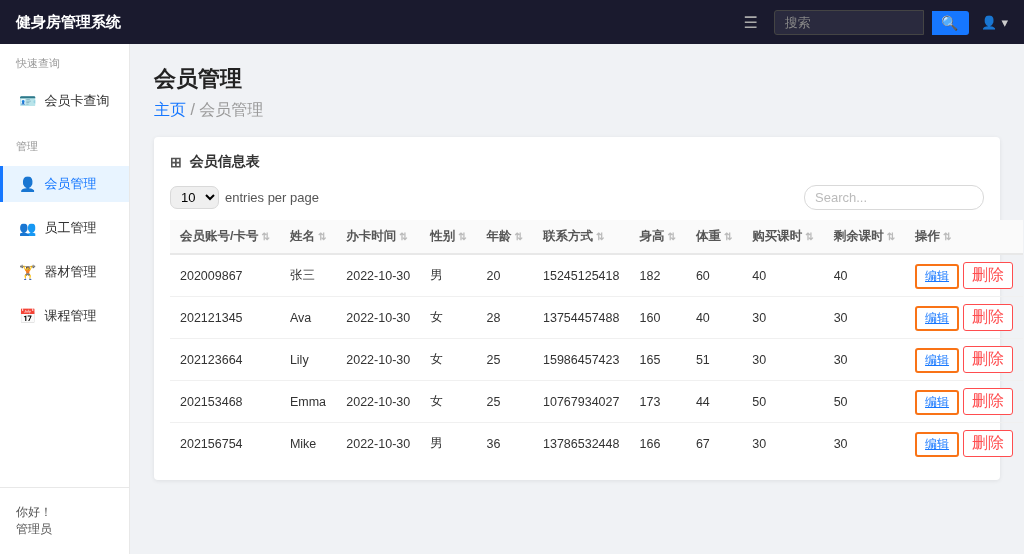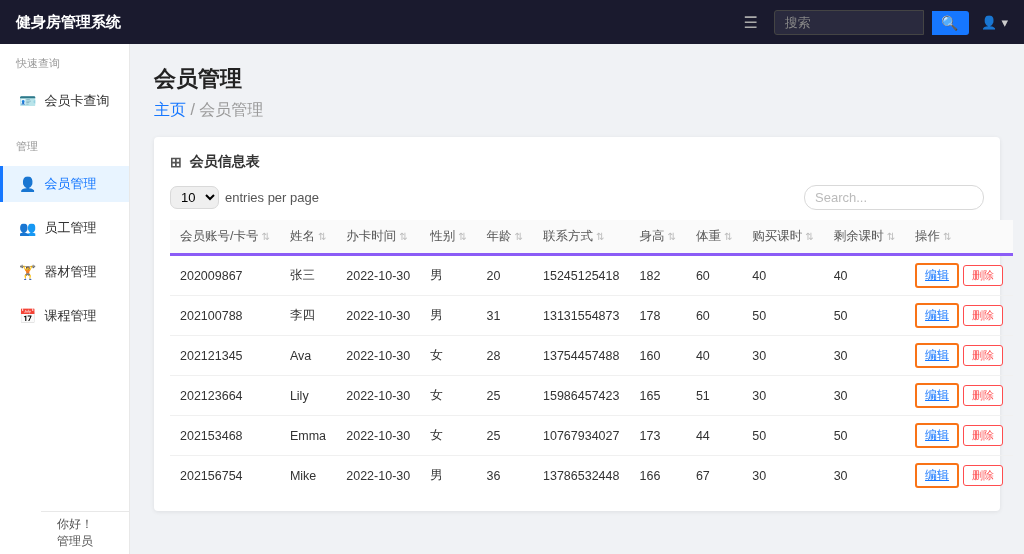--- a/index.html
+++ b/index.html
@@ -65,25 +65,24 @@
       padding: 9px 16px;
       cursor: pointer;
       color: #333;
       font-size: 13px;
       border-left: 3px solid transparent;
     }
     .sidebar-item.active { color: #1677ff; border-left-color: #1677ff; background: #e8f4ff; }
     .sidebar-item .icon { font-size: 14px; }
     .sidebar-bottom {
       margin-top: auto;
-      padding: 4px 16px;
+      padding: 16px 16px;
       border-top: 1px solid #e8e8e8;
       font-size: 12px;
       color: #555;
-      margin-left: 41px;
     }
 
     
     .content {
       flex: 1;
       overflow-y: auto;
       padding: 20px 24px;
       background: #f0f2f5;
     }
     .page-title {
@@ -145,23 +144,23 @@
     table {
       width: 100%;
       border-collapse: collapse;
       font-size: 12.5px;
     }
     thead tr { background: #fafafa; border-bottom: 2px solid #e8e8e8; }
     th {
       padding: 8px 10px;
       text-align: left;
       color: #555;
-      font-weight: 400;
+      font-weight: 700;
       white-space: nowrap;
-      border-bottom: 3px solid #8b5cf6;
+      border-bottom: 1px solid #8b5cf6;
     }
     th .sort-icon { color: #bbb; font-size: 10px; margin-left: 3px; }
     td {
       padding: 7px 10px;
       color: #333;
       border-bottom: 1px solid #f0f0f0;
       white-space: nowrap;
     }
     tr:last-child td { border-bottom: none; }
 
@@ -176,21 +175,21 @@
       margin-right: 4px;
       text-decoration: underline;
     }
     .btn-delete {
       background: #fff;
       border: 1px solid #ff4d4f;
       color: #ff4d4f;
       border-radius: 3px;
       padding: 2px 8px;
       cursor: pointer;
-      font-size: 11px;
+      font-size: 16px;
     }
   </style>
 </head>
 <body>
 
 <nav class="top-nav">
   <span class="top-nav-title">健身房管理系统</span>
   <span class="top-nav-menu-icon">☰</span>
   <div class="top-nav-search">
     <input type="text" placeholder="搜索" style="">
@@ -287,33 +286,20 @@
               <td>男</td>
               <td>20</td>
               <td>15245125418</td>
               <td>182</td>
               <td>60</td>
               <td>40</td>
               <td>40</td>
               <td><button class="btn-edit">编辑</button><button class="btn-delete">删除</button></td>
             </tr>
             <tr>
-              <td>202100788</td>
-              <td>李四</td>
-              <td>2022-10-30</td>
-              <td>男</td>
-              <td>31</td>
-              <td>13131554873</td>
-              <td>178</td>
-              <td>60</td>
-              <td>50</td>
-              <td>50</td>
-              <td><button class="btn-edit">编辑</button><button class="btn-delete">删除</button></td>
-            </tr>
-            <tr>
               <td>202121345</td>
               <td>Ava</td>
               <td>2022-10-30</td>
               <td>女</td>
               <td>28</td>
               <td>13754457488</td>
               <td>160</td>
               <td>40</td>
               <td>30</td>
               <td>30</td>

